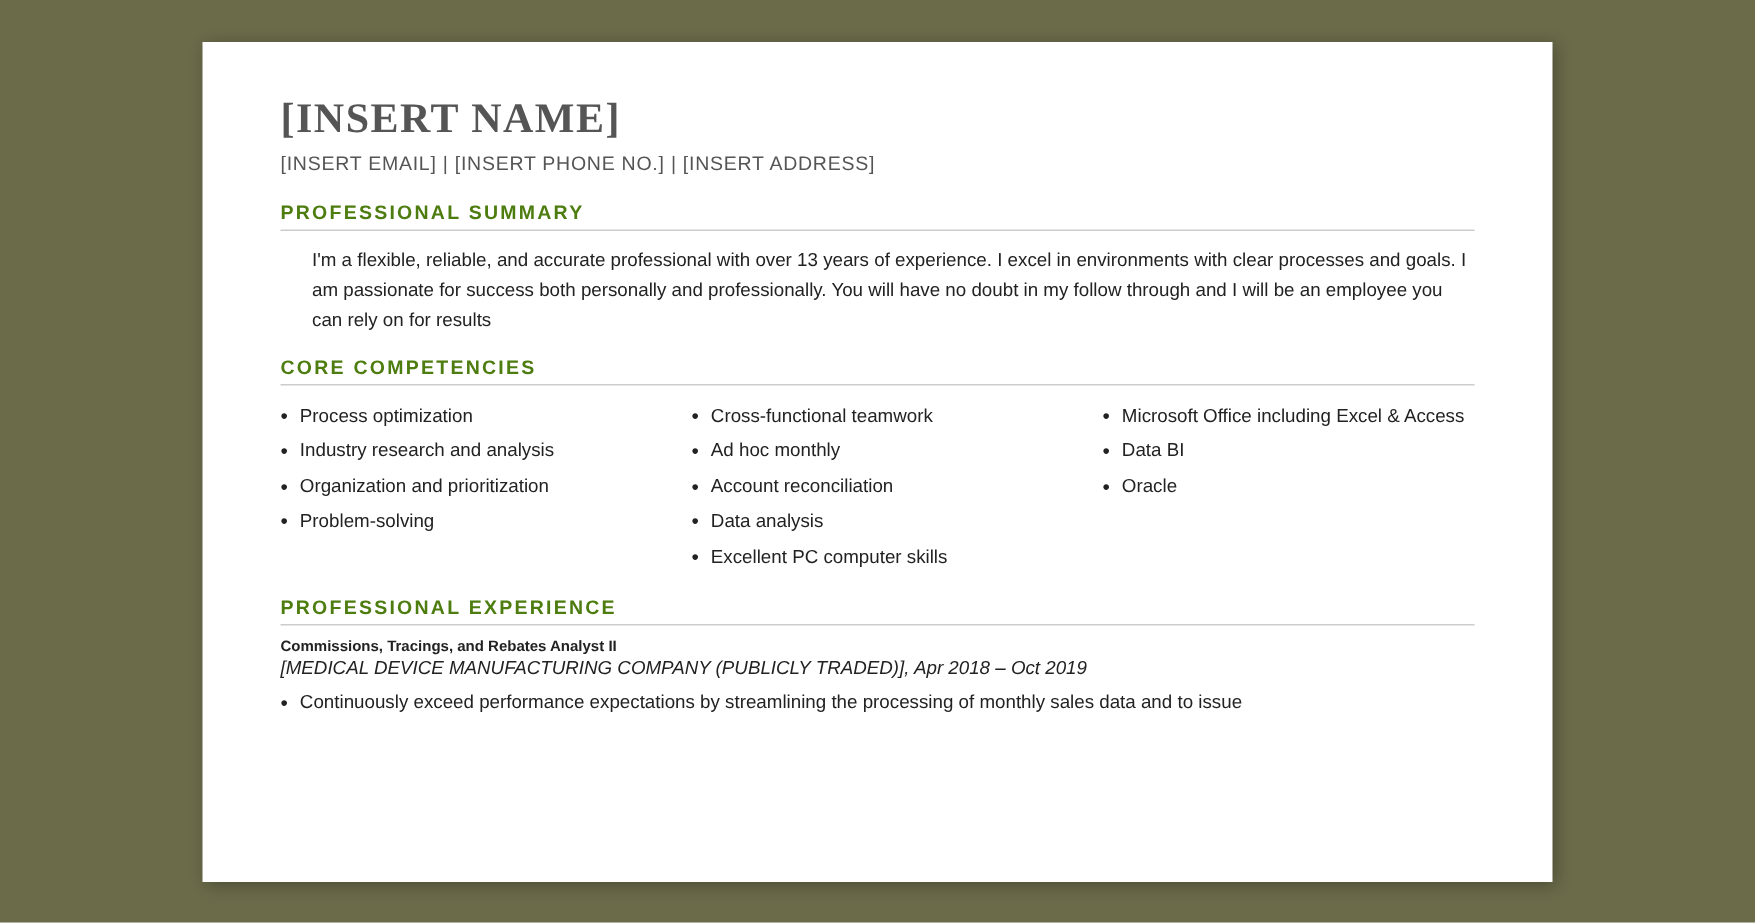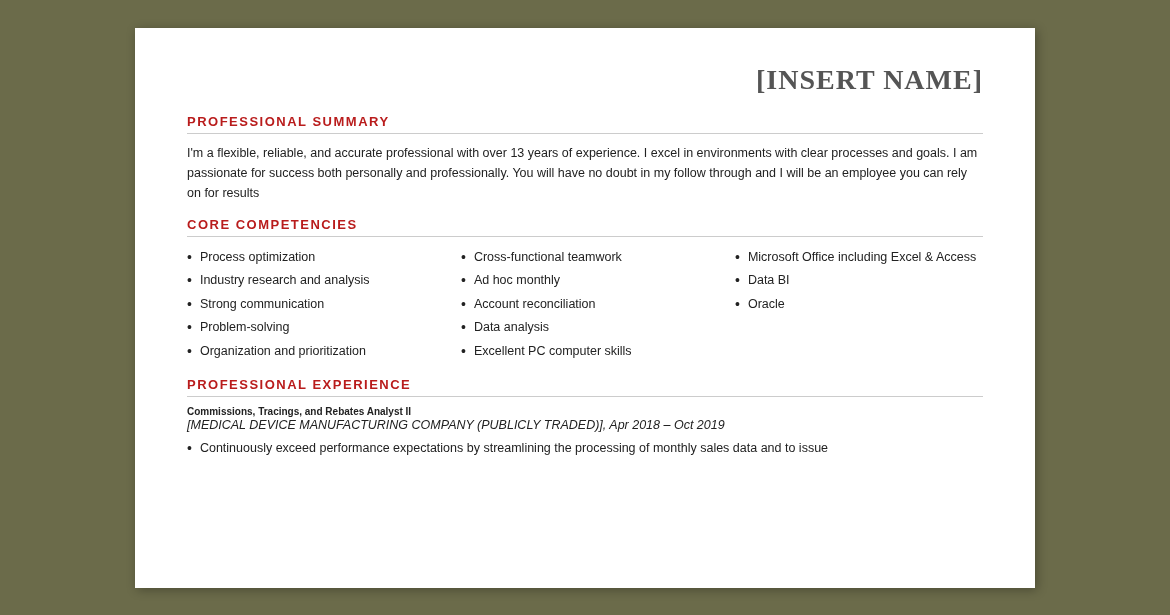--- a/index.html
+++ b/index.html
@@ -20,21 +20,21 @@
 
     .resume-container {
       background: #ffffff;
       width: 900px;
       min-height: 560px;
       padding: 36px 52px 30px 52px;
       box-shadow: 2px 2px 10px rgba(0,0,0,0.3);
     }
 
     .header {
-      text-align: right;
+      text-align: left;
       margin-bottom: 18px;
     }
 
     .header-name {
       font-size: 28px;
       font-weight: 900;
       color: #555555;
       letter-spacing: 1px;
       font-family: Georgia, serif;
     }
@@ -46,36 +46,37 @@
       letter-spacing: 0.5px;
     }
 
     .section {
       margin-bottom: 14px;
     }
 
     .section-title {
       font-size: 13px;
       font-weight: 700;
-      color: #b91c1c;
+      color: #4d7c0f;
       letter-spacing: 1.5px;
       text-transform: uppercase;
       margin-bottom: 4px;
     }
 
     .section-divider {
       border: none;
       border-top: 1px solid #cccccc;
       margin-bottom: 9px;
     }
 
     .summary-text {
       font-size: 12.5px;
       color: #222222;
       line-height: 1.6;
+      margin-left: 21px;
     }
 
     .competencies-grid {
       display: grid;
       grid-template-columns: 1fr 1fr 1fr;
       gap: 0 26px;
     }
 
     .competency-column ul {
       list-style: none;
@@ -135,39 +136,39 @@
       flex-shrink: 0;
     }
   </style>
 </head>
 <body>
 
 <div class="resume-container">
 
   <div class="header">
     <div class="header-name">[INSERT NAME]</div>
+    <div class="header-contact">[INSERT EMAIL] | [INSERT PHONE NO.] | [INSERT ADDRESS]</div>
   </div>
 
   <div class="section">
     <div class="section-title">PROFESSIONAL SUMMARY</div>
     <hr class="section-divider">
     <p class="summary-text">I'm a flexible, reliable, and accurate professional with over 13 years of experience. I excel in environments with clear processes and goals. I am passionate for success both personally and professionally. You will have no doubt in my follow through and I will be an employee you can rely on for results</p>
   </div>
 
   <div class="section">
     <div class="section-title">CORE COMPETENCIES</div>
     <hr class="section-divider">
     <div class="competencies-grid">
       <div class="competency-column">
         <ul>
           <li>Process optimization</li>
           <li>Industry research and analysis</li>
-          <li>Strong communication</li>
+          <li>Organization and prioritization</li>
           <li>Problem-solving</li>
-          <li>Organization and prioritization</li>
         </ul>
       </div>
       <div class="competency-column">
         <ul>
           <li>Cross-functional teamwork</li>
           <li>Ad hoc monthly</li>
           <li>Account reconciliation</li>
           <li>Data analysis</li>
           <li>Excellent PC computer skills</li>
         </ul>

